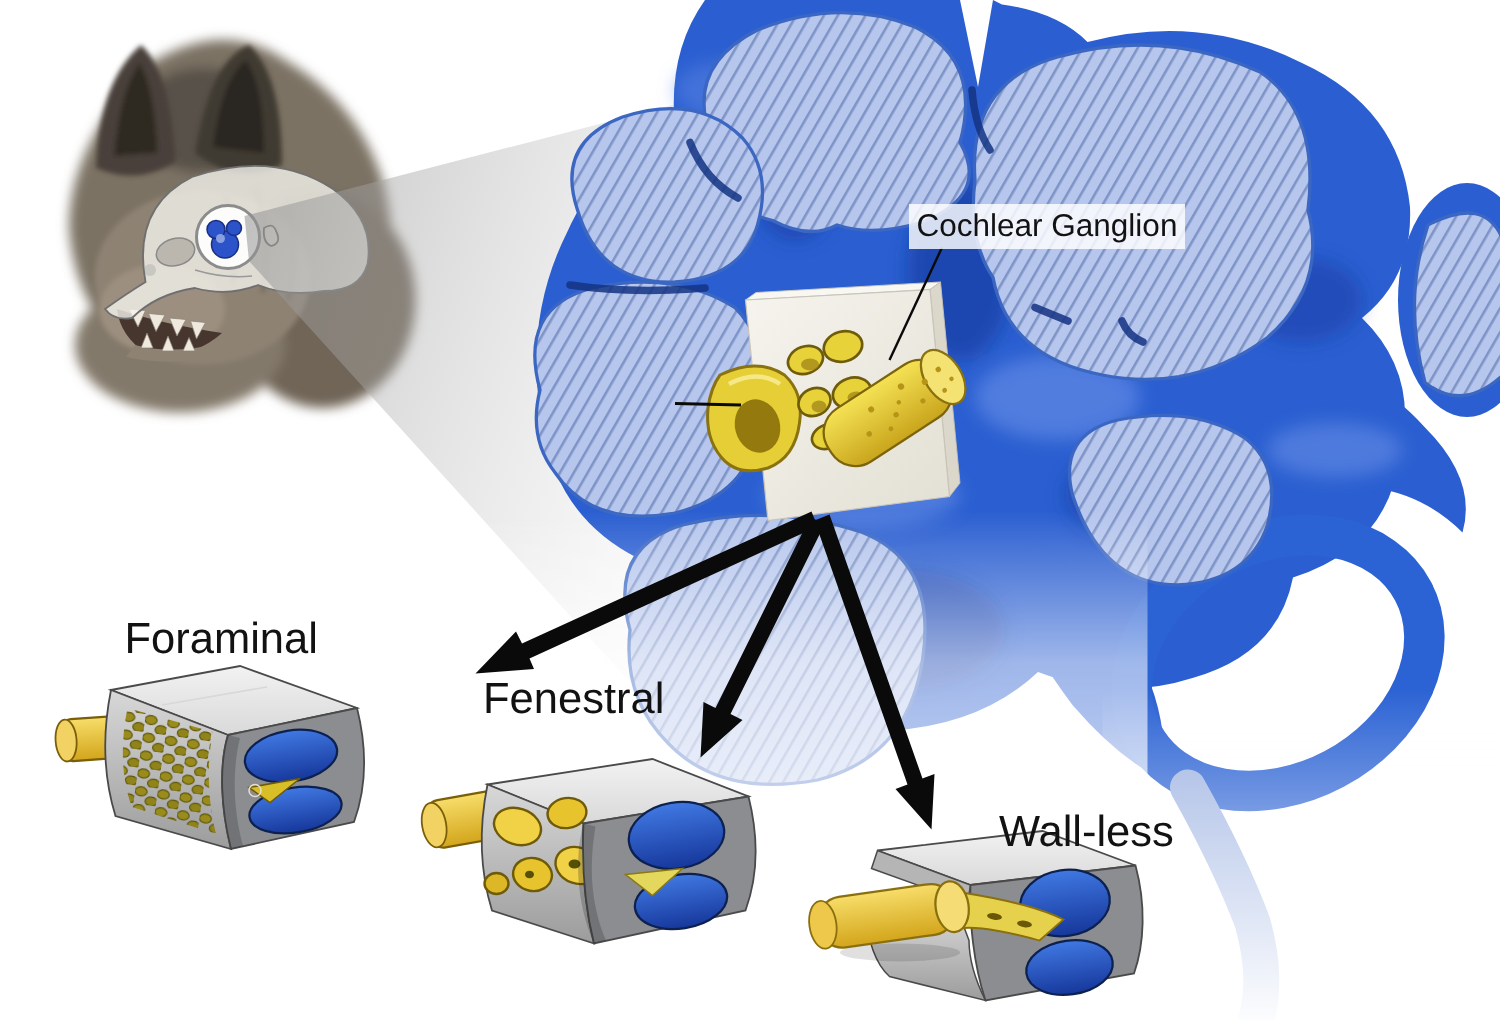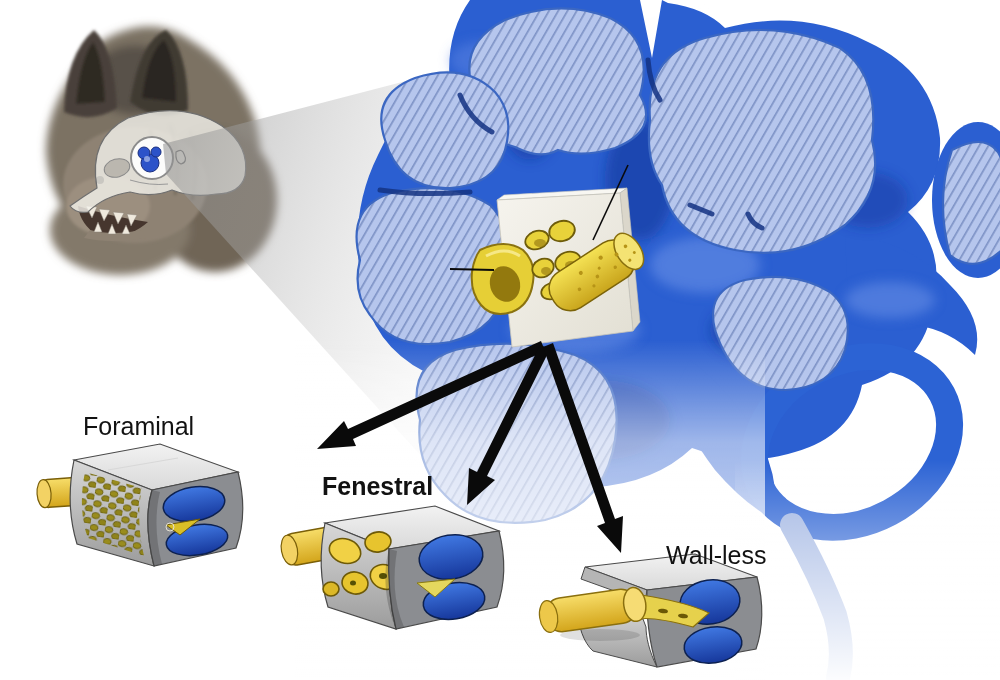--- a/index.html
+++ b/index.html
@@ -6,21 +6,21 @@
   #canvas{
     position:relative;width:1000px;height:680px;background:#ffffff;overflow:hidden;
     font-family:"Liberation Sans","DejaVu Sans",sans-serif;
   }
   #artwork{position:absolute;left:0;top:0;}
   .callout{
     position:absolute;font-size:21px;color:#121212;line-height:28px;
     background:rgba(255,255,255,0.82);padding:1px 5px;white-space:nowrap;
   }
   .typeLabel{
-    position:absolute;font-size:25px;color:#121212;line-height:28px;white-space:nowrap;
+    position:absolute;font-size:29px;color:#121212;line-height:28px;white-space:nowrap;
   }
 </style>
 </head>
 <body>
 
 <div id="canvas">
 
 <svg id="artwork" width="1000" height="680" viewBox="0 0 1000 680">
   <defs>
     <pattern id="hatch" width="8" height="8" patternUnits="userSpaceOnUse" patternTransform="rotate(30)">
@@ -276,17 +276,18 @@
     <ellipse cx="138" cy="69" rx="5" ry="2.2" transform="rotate(8 138 69)" fill="#6b5806"></ellipse>
     <ellipse cx="55" cy="88" rx="40" ry="6" fill="rgba(0,0,0,0.12)"></ellipse>
     <g transform="rotate(-8 50 62)">
       <rect x="0" y="46" width="92" height="34" rx="16" fill="url(#gNerve)" stroke="#8a6f0e" stroke-width="1.5"></rect>
       <ellipse cx="90" cy="63" rx="11" ry="17" fill="#f6dc74" stroke="#8a6f0e" stroke-width="1.5"></ellipse>
       <ellipse cx="3" cy="63" rx="9" ry="16" fill="#edc84a" stroke="#8a6f0e" stroke-width="1.2"></ellipse>
     </g>
   </g>
 </svg>
 
+<div class="callout" style="left:606px;top:136px;">Cochlear Ganglion</div>
 <div class="typeLabel" style="left:83px;top:412px;">Foraminal</div>
-<div class="typeLabel" style="left:322px;top:472px;font-weight:bold;">Fenestral</div>
+<div class="typeLabel" style="left:322px;top:452px;">Fenestral</div>
 <div class="typeLabel" style="left:666px;top:541px;">Wall-less</div>
 
 </div>
 
 </body></html>

